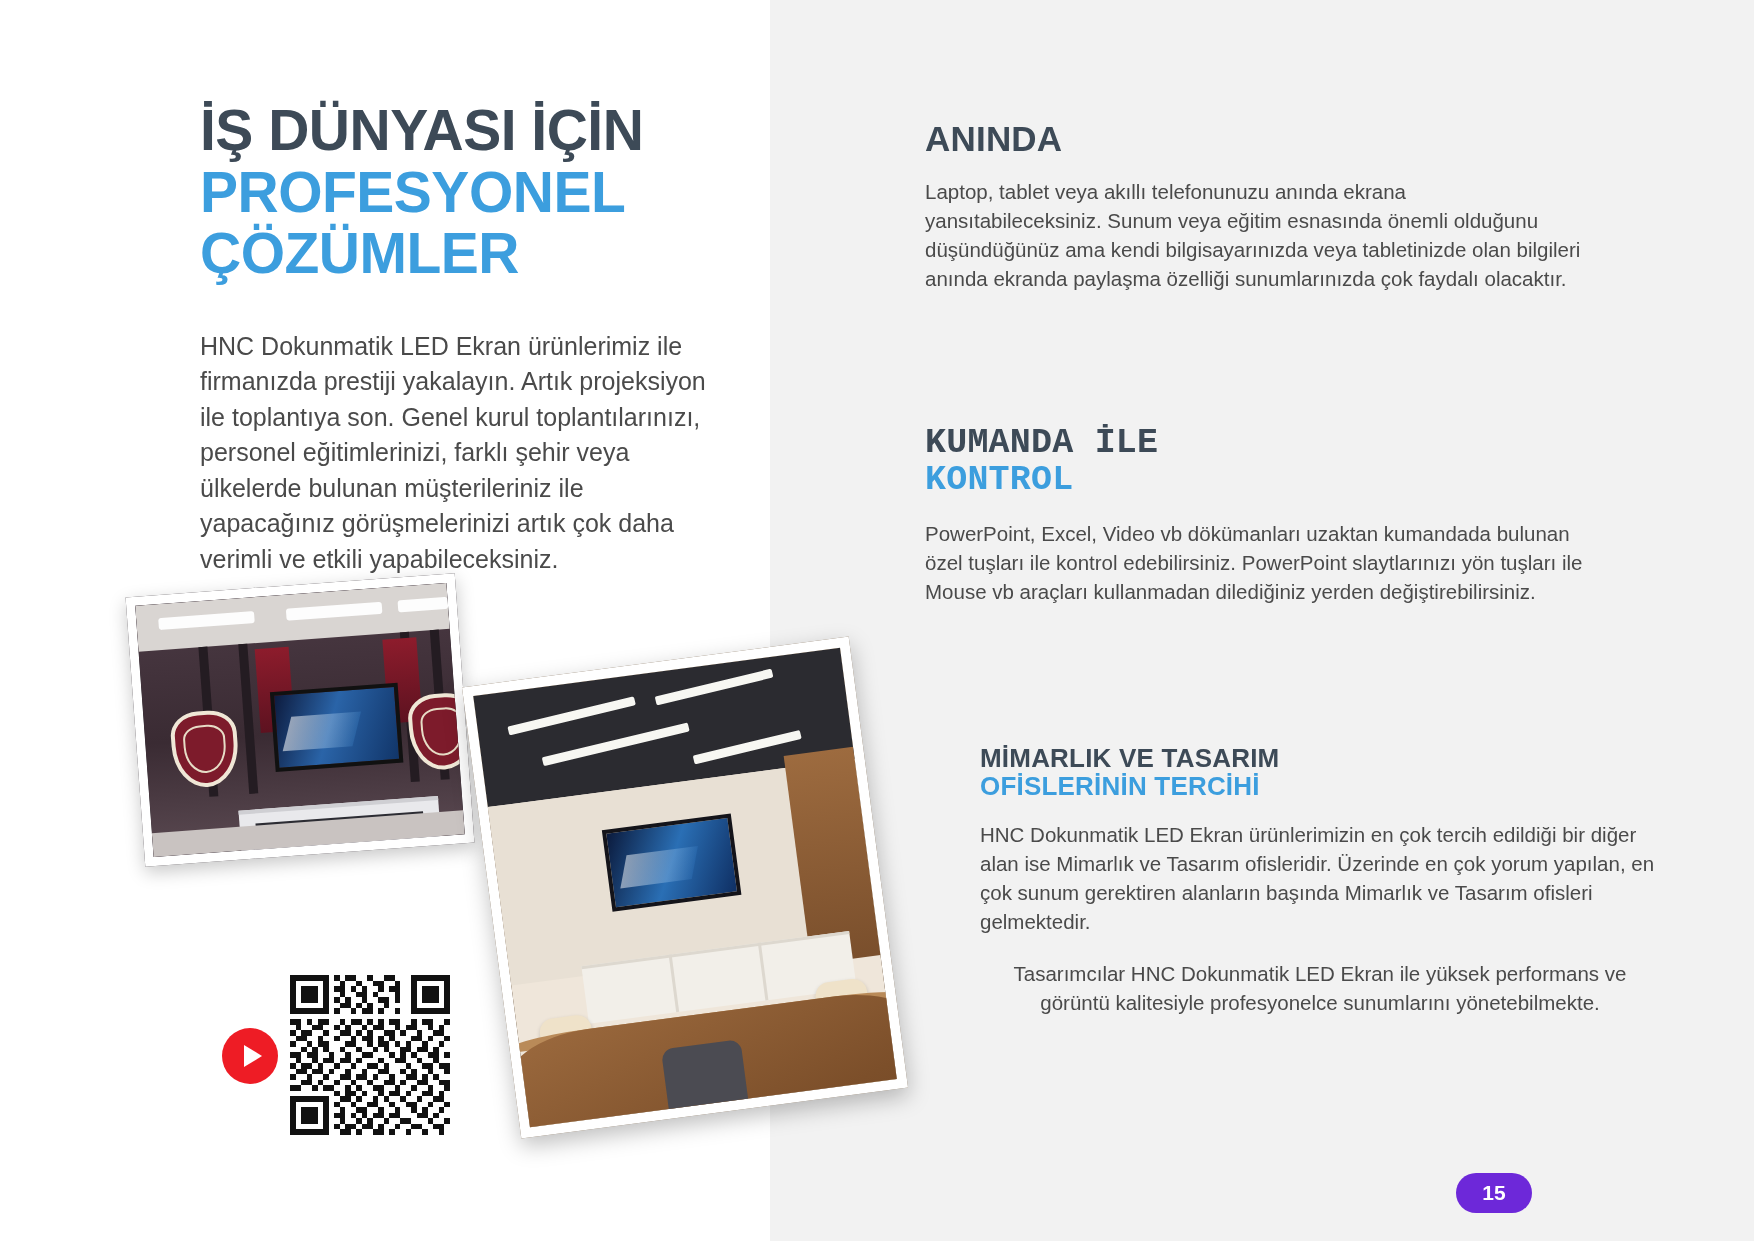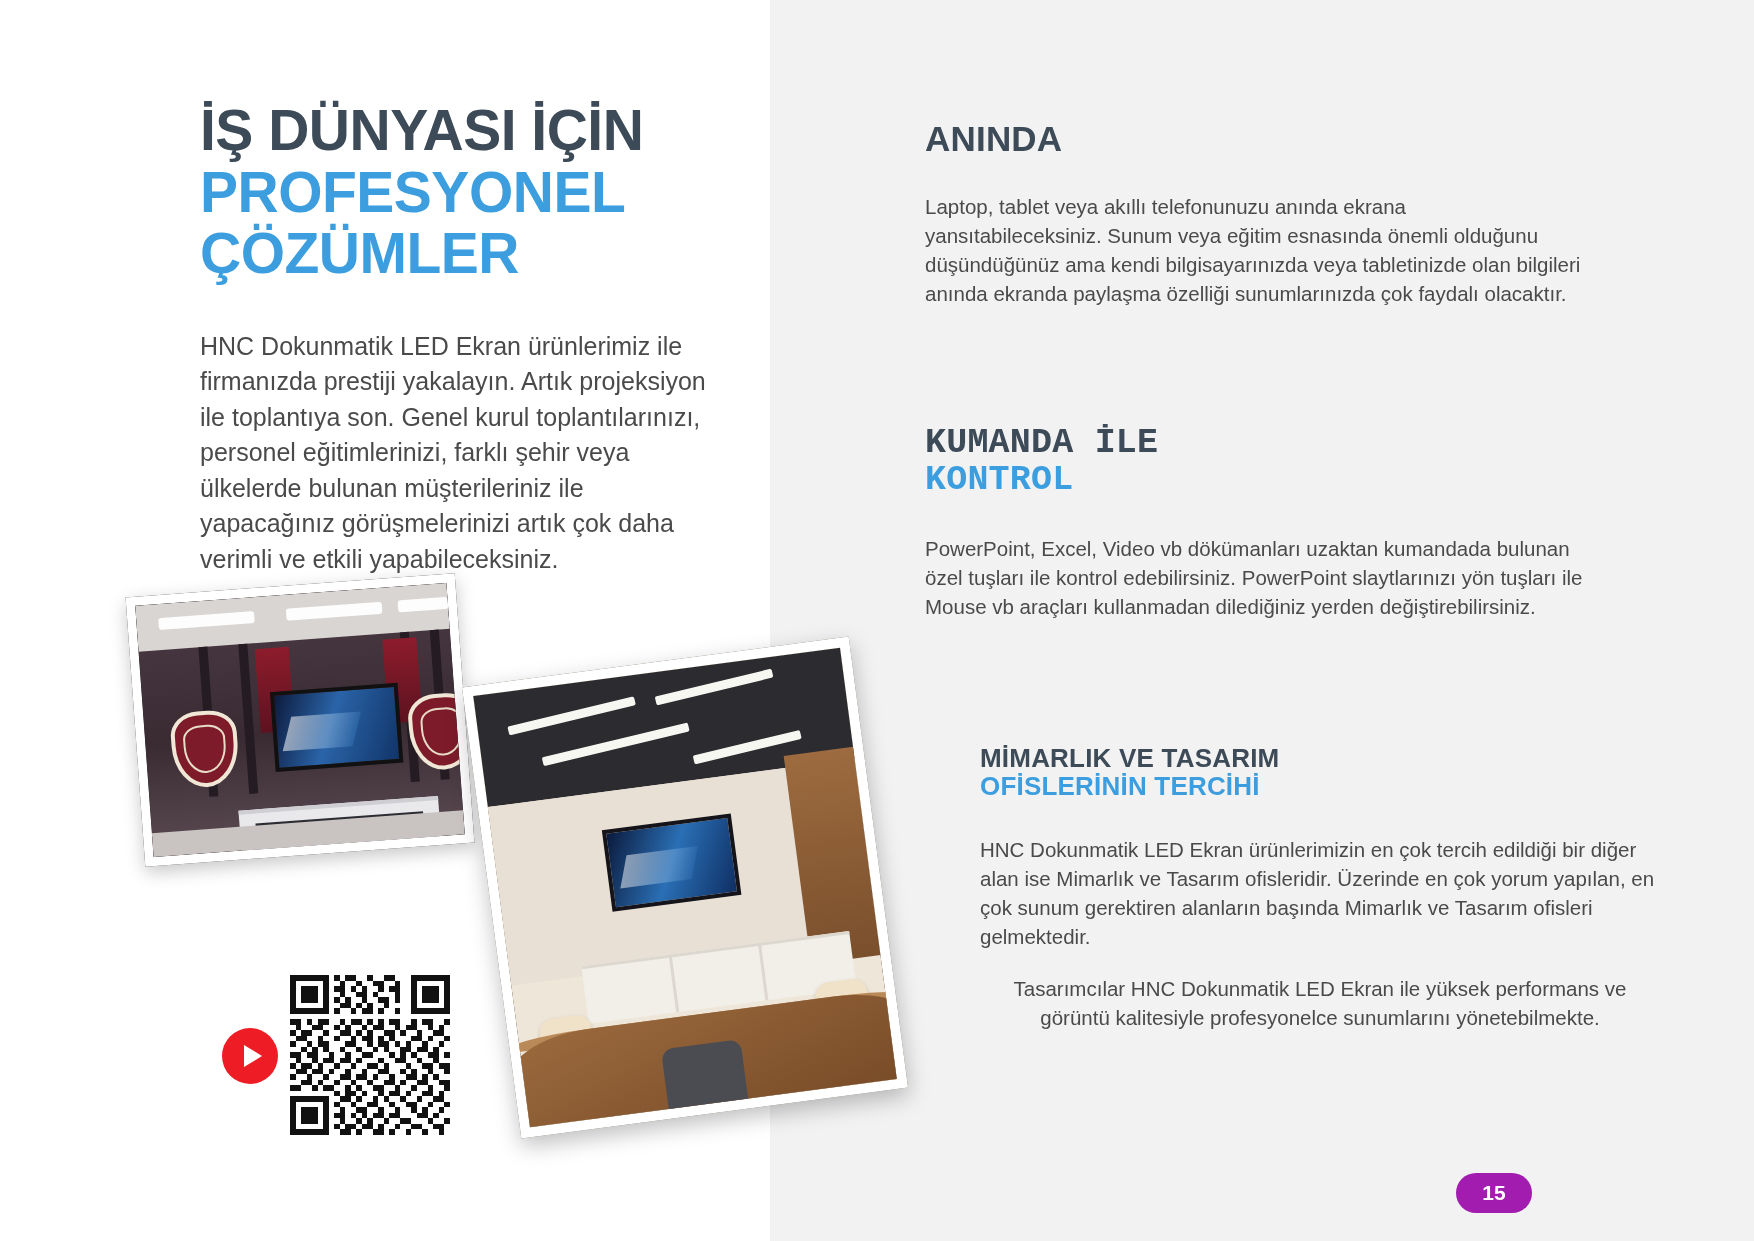--- a/index.html
+++ b/index.html
@@ -147,42 +147,42 @@
   
   .sec { position: absolute; }
   .sec-title {
     font-weight: 800;
     line-height: 1.06;
     letter-spacing: 0.2px;
   }
   .t-dark { color: #3d4a57; display: block; }
   .t-blue { color: #3c9ede; display: block; }
   .sec-body {
-    margin-top: 35px;
+    margin-top: 20px;
     font-size: 20.5px;
     line-height: 1.42;
     color: #4a4a4a;
   }
   .sec-body p + p { margin-top: 22px; text-align: center; }
 
   #sec1 { left: 925px; top: 120px; width: 660px; }
   #sec1 .sec-title { font-size: 35px; }
   #sec2 { left: 925px; top: 425px; width: 660px; }
   #sec2 .sec-title { font-size: 35px; font-family: Liberation Mono, monospace; }
   #sec3 { left: 980px; top: 745px; width: 680px; }
   #sec3 .sec-title { font-size: 26px; }
 
   .page-badge {
     position: absolute;
     right: 36px;
     bottom: 28px;
     width: 76px;
     height: 40px;
     border-radius: 20px;
-    background: #a21caf;
+    background: #6d28d9;
     color: #ffffff;
     font-size: 21px;
     font-weight: 700;
     display: flex;
     align-items: center;
     justify-content: center;
   }
 </style>
 </head>
 <body>

